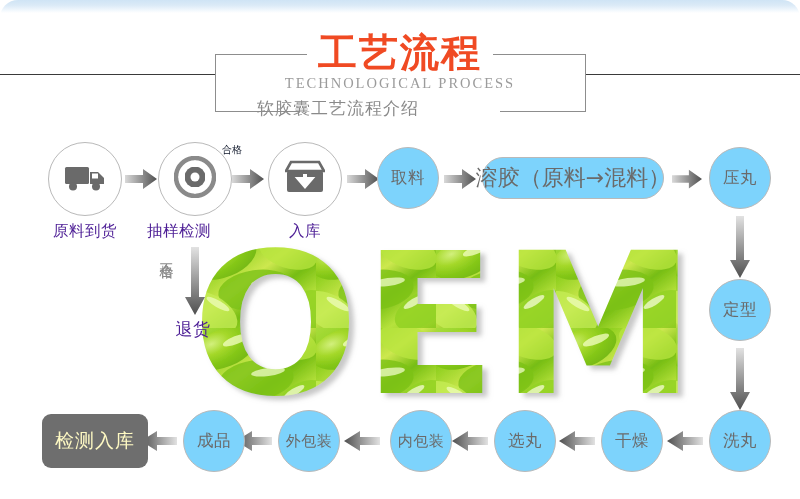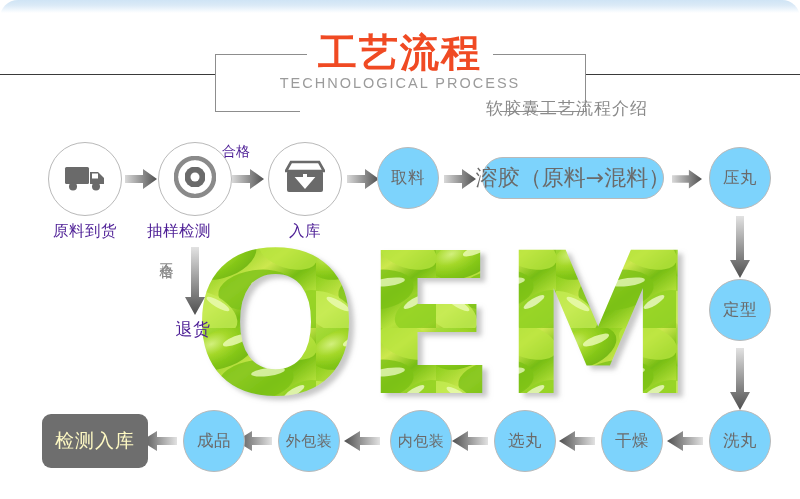--- a/index.html
+++ b/index.html
@@ -36,24 +36,24 @@
 
   .title-cn{
     position:absolute;left:0;top:14px;width:800px;text-align:center;
     font-size:39px;font-weight:bold;color:#f04a23;letter-spacing:2px;
     line-height:42px;
     font-family:"DejaVu Sans","Liberation Sans",sans-serif;
   }
   .title-en{
     position:absolute;left:0;top:56px;width:800px;text-align:center;
     font-size:14.5px;color:#9b9b9b;letter-spacing:2.0px;line-height:18px;
-    font-family:Liberation Sans, sans-serif;
+    font-family:Liberation Serif, serif;
   }
   .title-sub{
-    position:absolute;left:4px;top:79px;width:644px;text-align:right;
+    position:absolute;left:16px;top:79px;width:644px;text-align:center;
     font-size:17px;color:#8a8a8a;letter-spacing:1px;line-height:22px;
   }
 
   
   .oem{
     position:absolute;left:196px;top:238px;width:500px;height:178px;
     display:flex;align-items:center;justify-content:center;
     z-index:1;pointer-events:none;
   }
   .oem svg{display:block;}
@@ -74,21 +74,21 @@
   }
   .node.dark{
     border:none;border-radius:9px;background:#6e6e6e;color:#fef9c3;
     font-size:19px;letter-spacing:1px;
   }
   .caption{
     position:absolute;z-index:3;text-align:center;
     font-size:15.5px;color:#4c1d95;white-space:nowrap;letter-spacing:0.5px;
   }
   .smalllabel{
-    position:absolute;z-index:3;font-size:14px;color:#4c1d95;white-space:nowrap;
+    position:absolute;z-index:3;font-size:10px;color:#0f172a;white-space:nowrap;
   }
   .vlabel{
     position:absolute;z-index:3;font-size:14px;color:#8a8a8a;white-space:nowrap;
     writing-mode:vertical-rl;text-orientation:upright;letter-spacing:1px;
   }
 
   
   .arrow{position:absolute;z-index:2;}
   .arrow svg{display:block;}
 </style>

